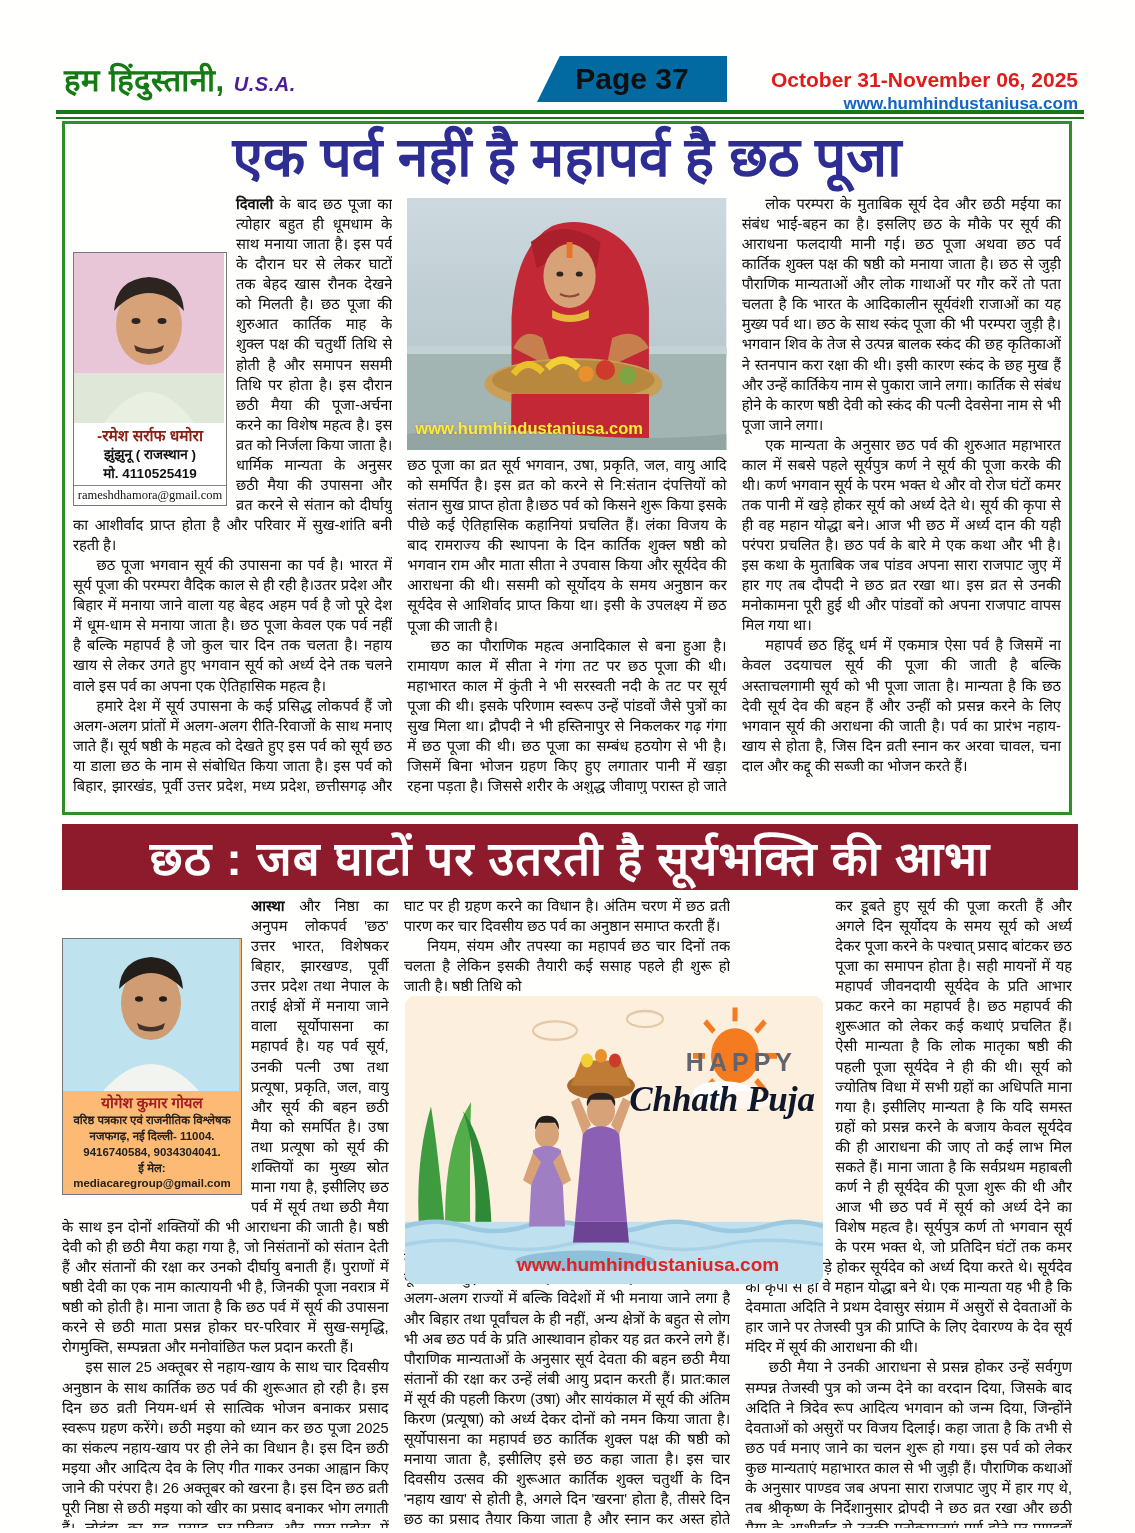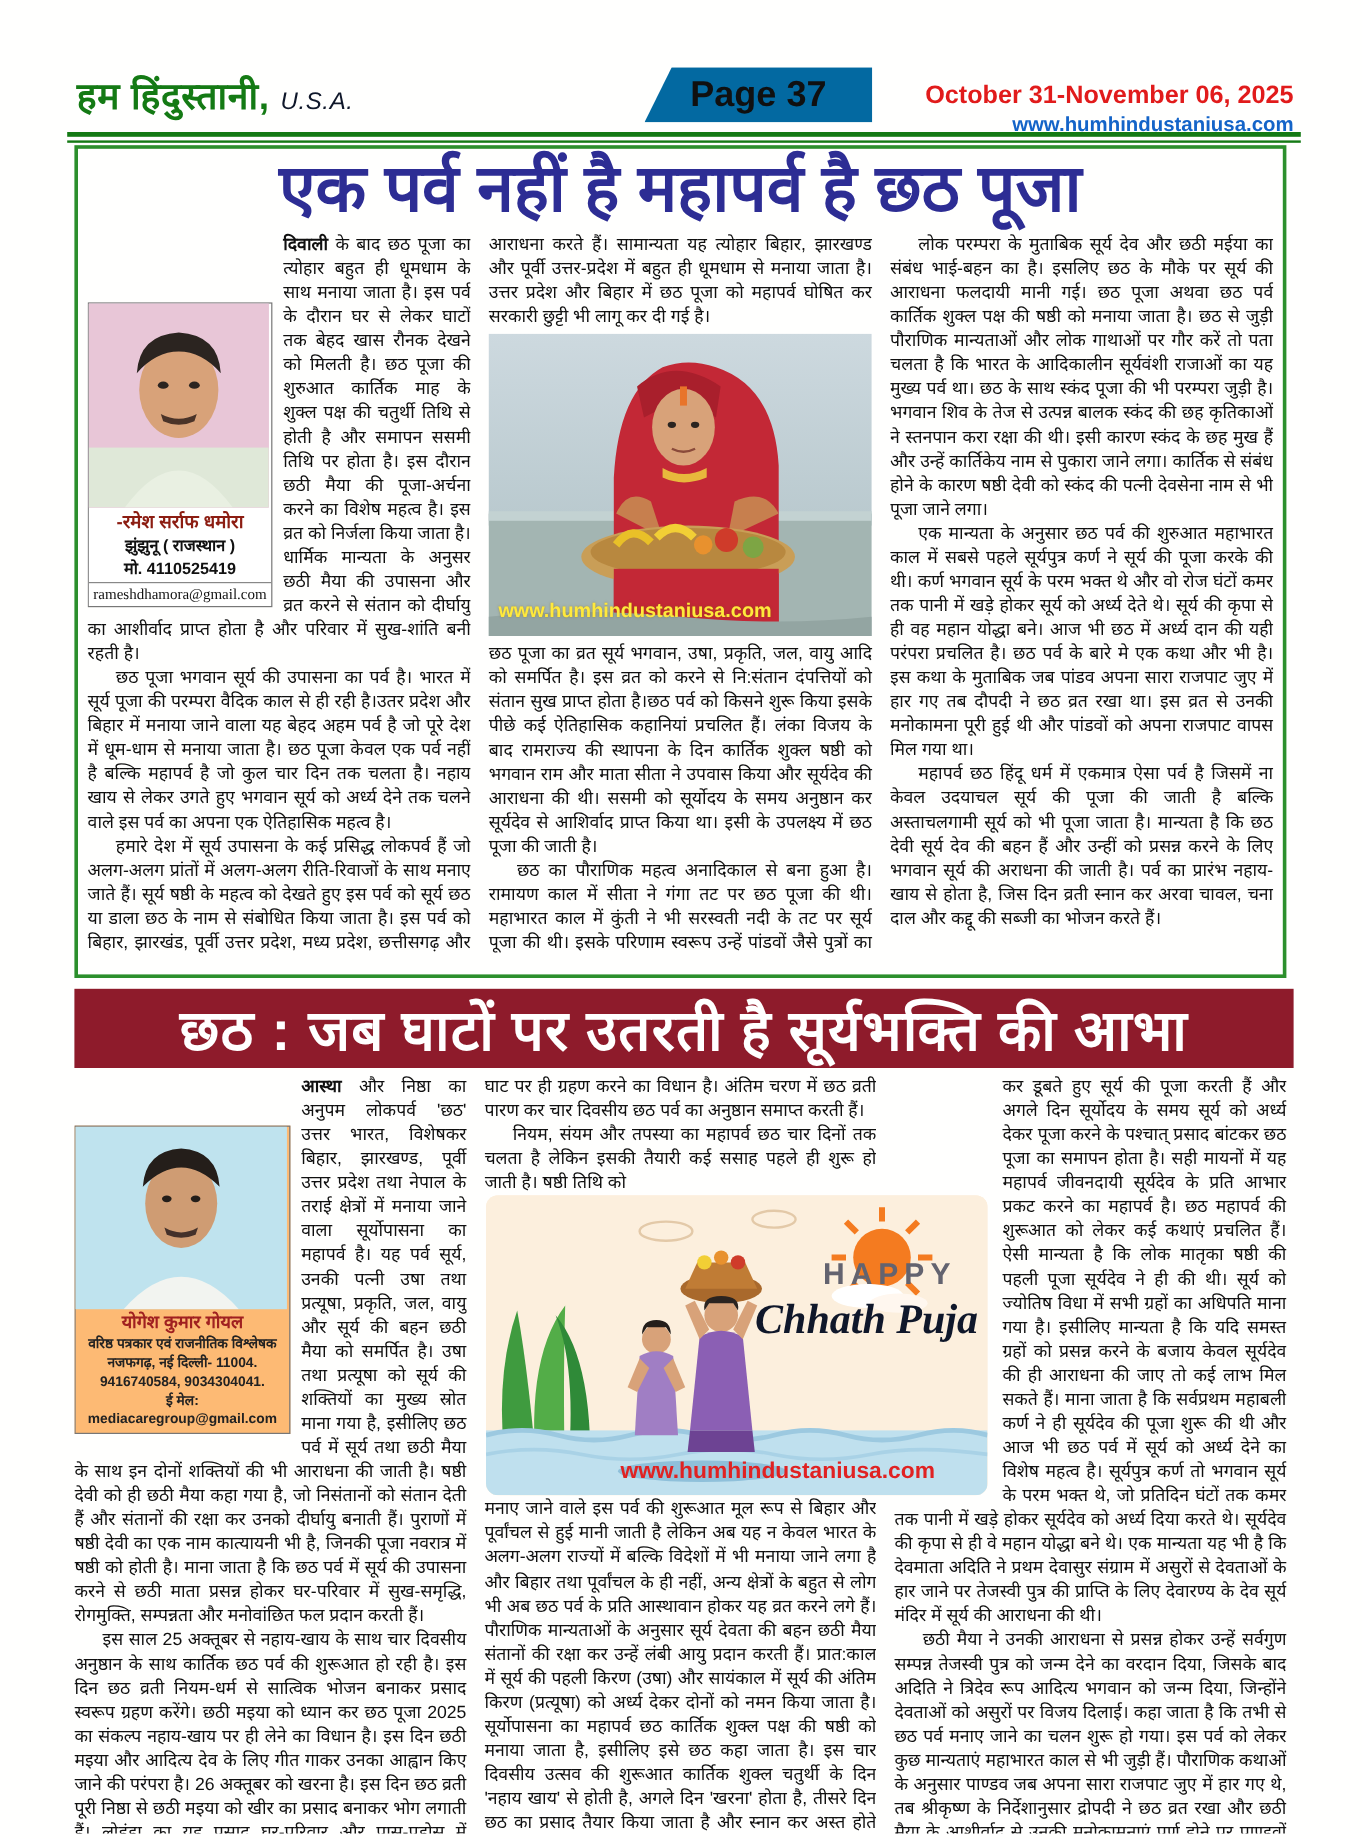--- a/index.html
+++ b/index.html
@@ -2,21 +2,21 @@
 <html lang="hi"><head>
 <meta charset="utf-8">
 <style>
   html,body{margin:0;padding:0;background:#ffffff;}
   body{font-family:"Liberation Sans","DejaVu Sans",sans-serif;color:#101010;}
   .page{position:relative;width:1135px;height:1533px;background:#fffffe;overflow:hidden;}
 
   
   .masthead{position:absolute;left:62px;top:56px;width:1016px;height:52px;}
   .mast-name{position:absolute;left:2px;top:2px;font-size:31px;font-weight:800;color:#147a14;letter-spacing:.5px;}
-  .mast-region{font-size:20px;font-style:italic;font-weight:400;color:#0f172a;}
+  .mast-region{font-size:20px;font-style:italic;font-weight:700;color:#4c1d95;}
   .page-badge{position:absolute;left:475px;top:0px;width:190px;height:46px;background:#0369a1;
     clip-path:polygon(12% 0,100% 0,100% 100%,0 100%);display:flex;align-items:center;justify-content:center;
     font-size:30px;font-weight:800;color:#101010;}
   .mast-right{position:absolute;right:0;top:12px;text-align:right;}
   .mast-date{font-size:21px;font-weight:800;color:#e11b1b;}
   .mast-site{font-size:17px;font-weight:800;color:#1464c8;margin-top:2px;}
   .green-rule{position:absolute;left:56px;top:110px;width:1028px;border-top:4px solid #147a14;}
   .green-rule2{position:absolute;left:56px;top:117px;width:1028px;border-top:2px solid #147a14;}
 
   
@@ -56,21 +56,21 @@
   .author-card2{float:left;width:178px;margin:42px 9px 4px 0;border:1px solid #777;background:#fdba74;text-align:center;}
   .ac2-photo{display:block;width:176px;height:152px;background:#bfe2ec;}
   .ac2-name{font-size:15px;font-weight:800;color:#a02020;padding-top:2px;}
   .ac2-line{font-size:11.5px;font-weight:700;color:#222;}
   .ac2-email{font-size:11.5px;font-weight:700;color:#222;padding-bottom:2px;}
 
   .illu-spacer{width:100%;height:252px;}
   .wrap-spacer{float:left;width:82px;height:292px;margin:57px 8px 4px 0;}
 
   
-  .illustration{position:absolute;left:343px;top:100px;width:418px;height:250px;background:#fcefdd;border-radius:10px;overflow:hidden;}
+  .illustration{position:absolute;left:343px;top:100px;width:418px;height:288px;background:#fcefdd;border-radius:10px;overflow:hidden;}
   .illustration svg{display:block;width:100%;height:100%;}
   .greet1{position:absolute;right:26px;top:52px;font-size:25px;letter-spacing:5px;font-weight:700;color:#63636f;}
   .greet2{position:absolute;right:8px;top:84px;font-size:35px;font-weight:800;font-style:italic;color:#0f172a;font-family:"Liberation Serif","DejaVu Serif",serif;}
   .wm2{position:absolute;left:112px;bottom:8px;font-size:19px;font-weight:800;color:#e02222;}
 </style>
 </head>
 <body>
 
 <div class="page">
 
@@ -109,21 +109,20 @@
           <div class="ac1-line">मो. 4110525419</div>
           <div class="ac1-email">rameshdhamora@gmail.com</div>
         </div>
         <p><b class="lead">दिवाली</b><span> के बाद छठ पूजा का त्योहार बहुत ही धूमधाम के साथ मनाया जाता है। इस पर्व के दौरान घर से लेकर घाटों तक बेहद खास रौनक देखने को मिलती है। छठ पूजा की शुरुआत कार्तिक माह के शुक्ल पक्ष की चतुर्थी तिथि से होती है और समापन ससमी तिथि पर होता है। इस दौरान छठी मैया की पूजा-अर्चना करने का विशेष महत्व है। इस व्रत को निर्जला किया जाता है। धार्मिक मान्यता के अनुसर छठी मैया की उपासना और व्रत करने से संतान को दीर्घायु का आशीर्वाद प्राप्त होता है और परिवार में सुख-शांति बनी रहती है।</span></p>
         <p class="ind">छठ पूजा भगवान सूर्य की उपासना का पर्व है। भारत में सूर्य पूजा की परम्परा वैदिक काल से ही रही है।उतर प्रदेश और बिहार में मनाया जाने वाला यह बेहद अहम पर्व है जो पूरे देश में धूम-धाम से मनाया जाता है। छठ पूजा केवल एक पर्व नहीं है बल्कि महापर्व है जो कुल चार दिन तक चलता है। नहाय खाय से लेकर उगते हुए भगवान सूर्य को अर्ध्य देने तक चलने वाले इस पर्व का अपना एक ऐतिहासिक महत्व है।</p>
         <p class="ind">हमारे देश में सूर्य उपासना के कई प्रसिद्ध लोकपर्व हैं जो अलग-अलग प्रांतों में अलग-अलग रीति-रिवाजों के साथ मनाए जाते हैं। सूर्य षष्ठी के महत्व को देखते हुए इस पर्व को सूर्य छठ या डाला छठ के नाम से संबोधित किया जाता है। इस पर्व को बिहार, झारखंड, पूर्वी उत्तर प्रदेश, मध्य प्रदेश, छत्तीसगढ़ और नेपाल की तराई समेत देश के उन तमाम महानगरों में मनाया जाता है। जहां-जहां इन प्रांतों के लोग निवास करते हैं। यही नहीं, मॉरिशस, त्रिनिडाड, सुमात्रा, जावा समेत विदेशों में भी भारतीय मूल के प्रवासी छठ पर्व को बड़ी आस्था और धूमधाम से मनाते हैं। डूबते सूर्य की विशेष पूजा ही छठ का पर्व है। चढ़ते सूरज को सभी प्रणाम करते हैं।</p>
 
       </div>
 
       <div class="col col-h">
-        <p>आराधना करते हैं। सामान्यता यह त्योहार बिहार, झारखण्ड और पूर्वी उत्तर-प्रदेश में बहुत ही धूमधाम से मनाया जाता है। उत्तर प्रदेश और बिहार में छठ पूजा को महापर्व घोषित कर सरकारी छुट्टी भी लागू कर दी गई है।</p>
         <div class="photo2">
           <svg viewBox="0 0 330 252" preserveAspectRatio="none">
             <defs>
               <linearGradient id="sky" x1="0" y1="0" x2="0" y2="1">
                 <stop offset="0" stop-color="#cdd9df"></stop>
                   <stop offset="1" stop-color="#b9c9ce"></stop>
               </linearGradient>
             </defs>
             <rect width="330" height="160" fill="url(#sky)"></rect>
             <rect y="150" width="330" height="102" fill="#a3b5b2"></rect>

